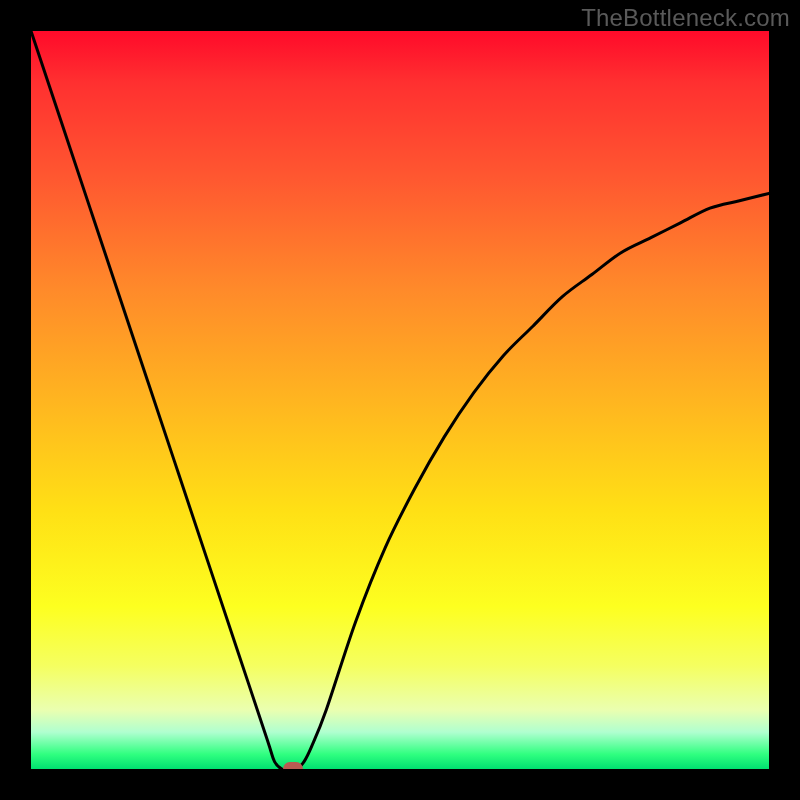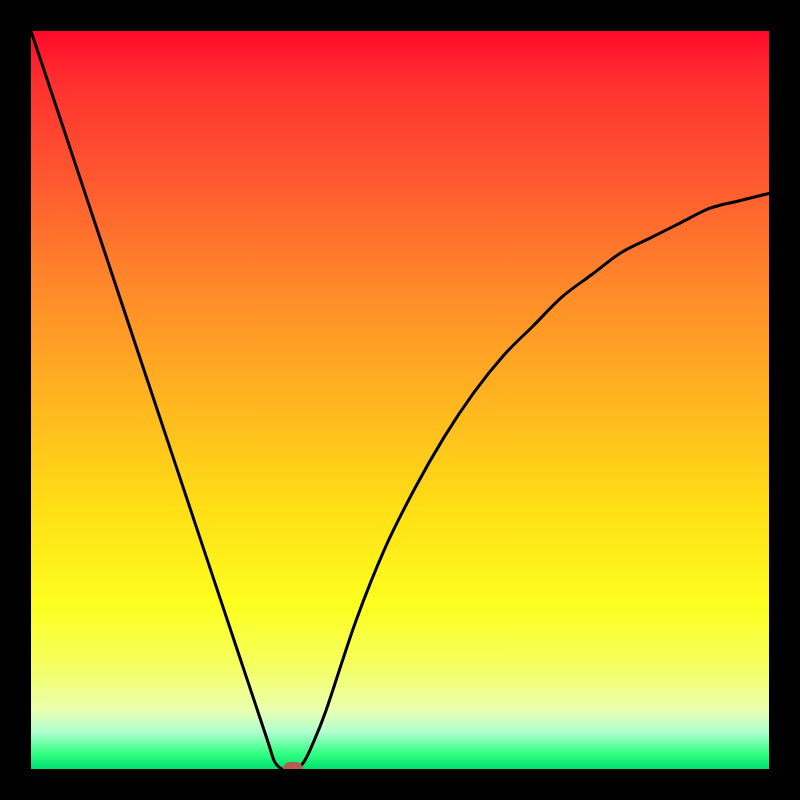--- a/index.html
+++ b/index.html
@@ -56,19 +56,20 @@
     height: 14px;
     background: #b85b52;
     border-radius: 7px;
     transform: translate(-50%, -50%);
   }
 </style>
 </head>
 <body>
 
 <div class="frame">
+  <div class="watermark">TheBottleneck.com</div>
   <div class="plot-area">
     <svg class="curve" viewBox="0 0 738 738" preserveAspectRatio="none">
       <path id="curve-path" d="M 0 0 C 4.92 14.759999999999991, 19.68 59.03999999999995, 29.52 88.55999999999995 C 39.36 118.07999999999994, 49.199999999999996 147.6, 59.04 177.12 C 68.88 206.64000000000001, 78.72 236.16, 88.56 265.68 C 98.4 295.2, 108.24 324.72, 118.08 354.24 C 127.92 383.76, 137.76 413.28000000000003, 147.6 442.8 C 157.44 472.32, 167.28 501.84000000000003, 177.12 531.36 C 186.96 560.88, 196.8 590.4, 206.64000000000001 619.92 C 216.48000000000002 649.4399999999999, 230.01 690.03, 236.16 708.48 C 242.31 726.9300000000001, 241.08 725.7, 243.54000000000002 730.62 C 246.00000000000003 735.54, 248.46 736.77, 250.92000000000002 738 C 253.38000000000002 739.23, 255.84 738, 258.3 738 C 260.76 738, 263.22 739.23, 265.68 738 C 268.14 736.77, 270.6 734.31, 273.06 730.62 C 275.52 726.9300000000001, 276.75 724.47, 280.44 715.86 C 284.13 707.25, 287.82 699.87, 295.2 678.96 C 302.58 658.0500000000001, 314.88 617.46, 324.72 590.4 C 334.56000000000006 563.3399999999999, 344.40000000000003 538.74, 354.24 516.6 C 364.08 494.46000000000004, 373.91999999999996 476.01, 383.76 457.56 C 393.6 439.11, 403.44000000000005 421.89, 413.28000000000003 405.9 C 423.12 389.90999999999997, 432.96000000000004 375.15, 442.8 361.62 C 452.64 348.09000000000003, 462.48 335.78999999999996, 472.32 324.71999999999997 C 482.15999999999997 313.65, 492 305.03999999999996, 501.84000000000003 295.2 C 511.68000000000006 285.36, 521.52 274.29, 531.36 265.68 C 541.2 257.07, 551.04 250.91999999999996, 560.88 243.53999999999996 C 570.72 236.15999999999997, 580.56 227.54999999999998, 590.4 221.39999999999998 C 600.24 215.24999999999997, 610.0799999999999 211.55999999999997, 619.92 206.64 C 629.76 201.72, 639.6 196.79999999999998, 649.44 191.88 C 659.2800000000001 186.96, 669.12 180.81, 678.96 177.12 C 688.8000000000001 173.43, 698.64 172.20000000000002, 708.48 169.74 C 718.32 167.28, 733.08 163.59, 738 162.36" fill="none" stroke="#000" stroke-width="3" stroke-linejoin="round" stroke-linecap="round"></path>
     </svg>
     <div class="marker" id="marker" style="left: 261.99px; top: 738px;"></div>
   </div>
 </div>
 
 </body></html>

